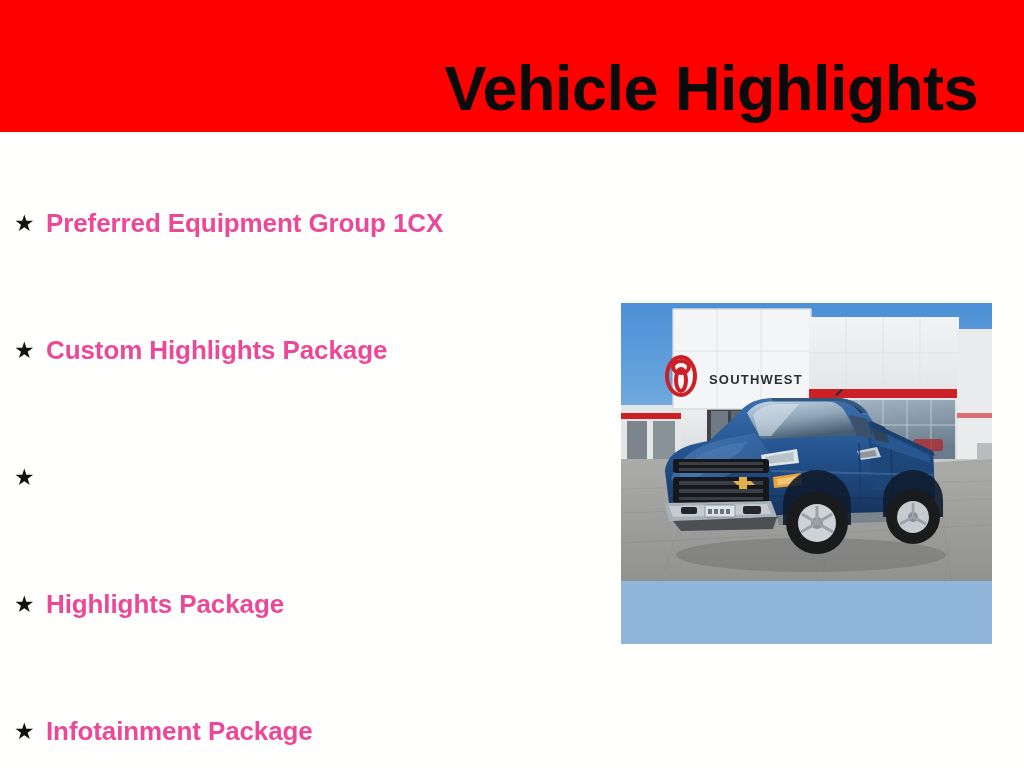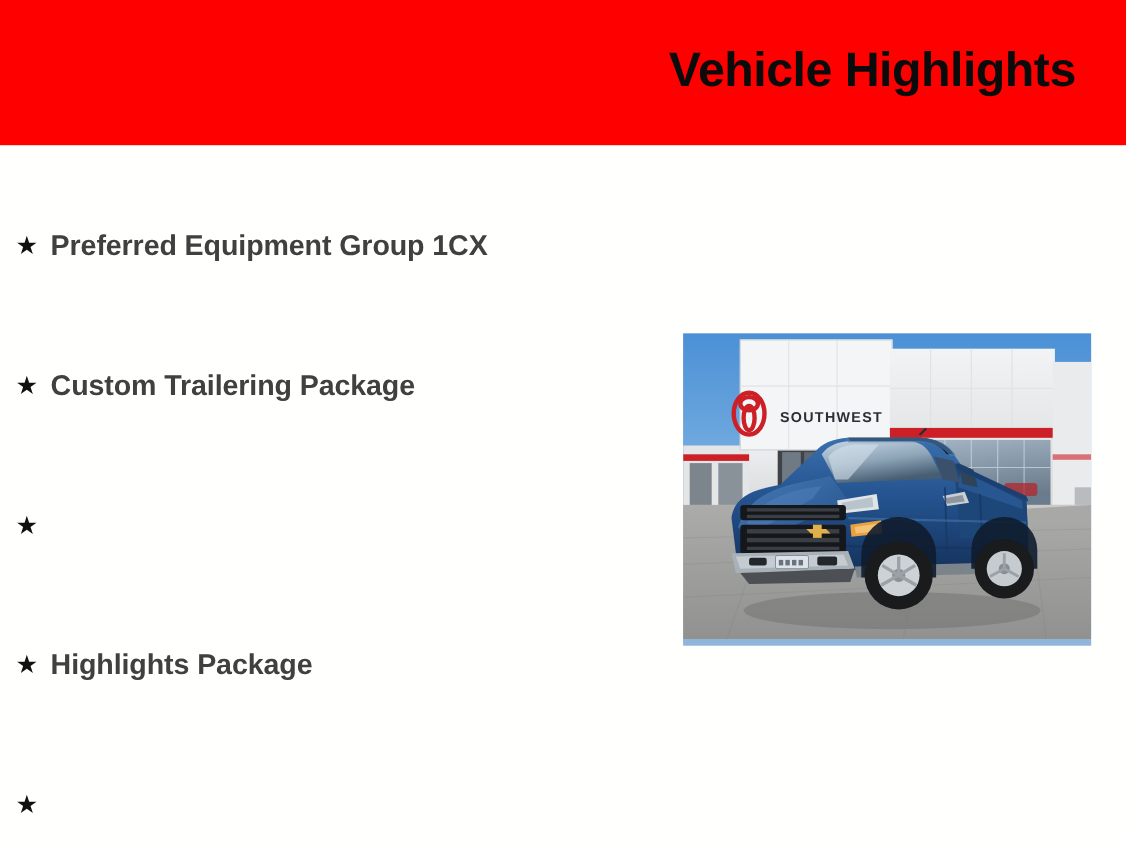--- a/index.html
+++ b/index.html
@@ -22,22 +22,22 @@
     left: 0;
     top: 0;
     width: 1024px;
     height: 132px;
     background: #ff0000;
     box-sizing: border-box;
   }
   .header-title {
     position: absolute;
     right: 46px;
-    top: 39px;
-    font-size: 44px;
+    top: 52px;
+    font-size: 63px;
     font-weight: bold;
     color: #0b0b0b;
     letter-spacing: -0.5px;
     line-height: 1.15;
     white-space: nowrap;
   }
 
   
   .highlights-list {
     position: absolute;
@@ -59,32 +59,32 @@
     flex: 0 0 auto;
     width: 32px;
     font-size: 23px;
     line-height: 1;
     color: #111111;
     text-align: left;
   }
   .highlight-label {
     font-size: 26px;
     font-weight: bold;
-    color: #404040;
+    color: #ec4899;
     letter-spacing: -0.1px;
     white-space: nowrap;
   }
 
   
   .vehicle-photo {
     position: absolute;
     left: 621px;
     top: 303px;
     width: 371px;
-    height: 284px;
+    height: 341px;
     overflow: hidden;
     background: #8fb5d8;
   }
   .vehicle-photo svg {
     display: block;
     width: 371px;
     height: 278px;
   }
 </style>
 </head>
@@ -96,34 +96,35 @@
 
 <ul class="highlights-list">
 
   <li class="highlight-item">
     <span class="bullet-star">★</span>
     <span class="highlight-label">Preferred Equipment Group 1CX</span>
   </li>
 
   <li class="highlight-item">
     <span class="bullet-star">★</span>
-    <span class="highlight-label">Custom Trailering Package</span>
+    <span class="highlight-label">Custom Highlights Package</span>
   </li>
 
   <li class="highlight-item">
     <span class="bullet-star">★</span>
   </li>
 
   <li class="highlight-item">
     <span class="bullet-star">★</span>
     <span class="highlight-label">Highlights Package</span>
   </li>
 
   <li class="highlight-item">
     <span class="bullet-star">★</span>
+    <span class="highlight-label">Infotainment Package</span>
   </li>
 
 </ul>
 
 <div class="vehicle-photo">
   <svg viewBox="0 0 371 278" xmlns="http://www.w3.org/2000/svg">
     <defs>
       <linearGradient id="skyGrad" x1="0" y1="0" x2="0" y2="1">
         <stop offset="0%" stop-color="#4b90d6"></stop>
         <stop offset="100%" stop-color="#7fb4e2"></stop>

